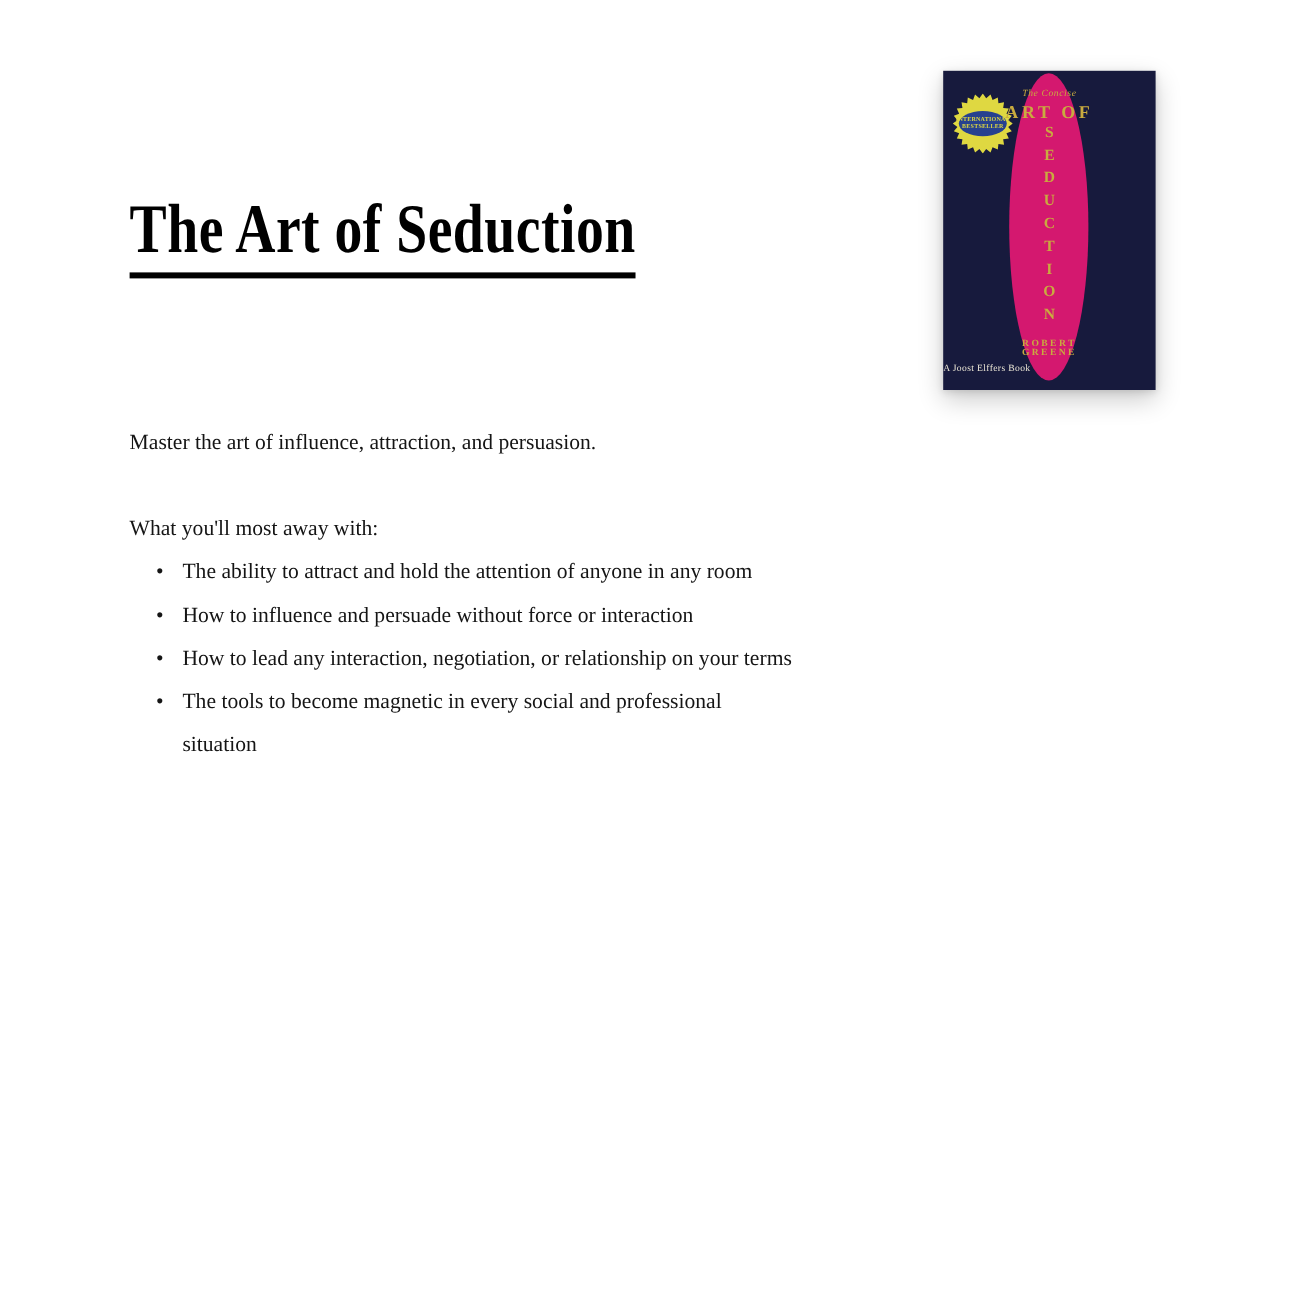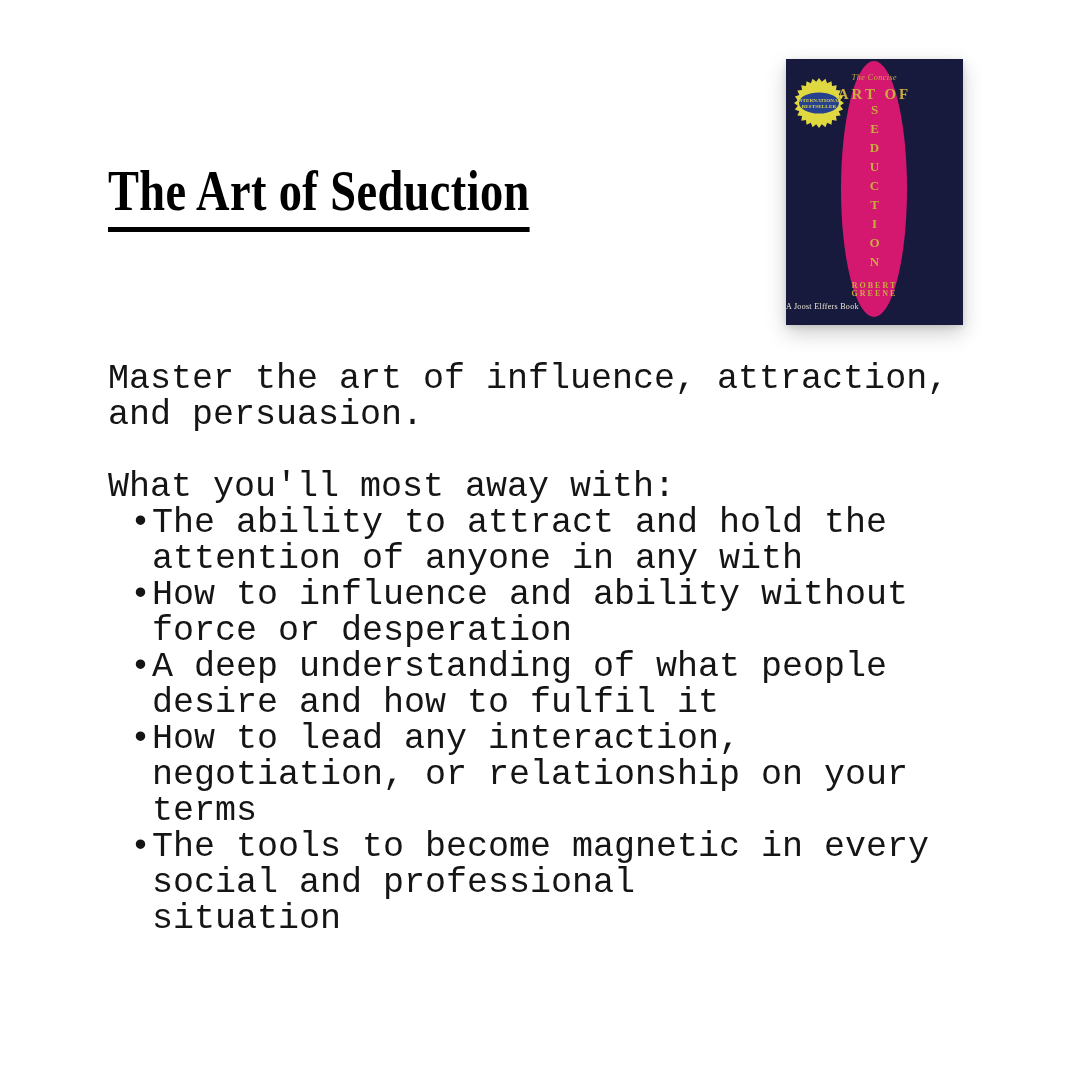--- a/index.html
+++ b/index.html
@@ -121,26 +121,25 @@
     line-height: 5.5px;
     font-weight: bold;
     letter-spacing: 0.2px;
     text-align: center;
   }
 
   
   .body-text {
     position: absolute;
     left: 108px;
-    top: 361px;
+    top: 350px;
     width: 900px;
-    font-size: 35px;
+    font-size: 18px;
     line-height: 36px;
     color: #151515;
-    font-family: Liberation Mono, monospace;
   }
   .body-text p {
     margin: 0 0 36px 0;
     white-space: pre-line;
   }
   .body-text p.list-heading { margin-bottom: 0; }
   .benefits {
     margin: 0 0 36px 0;
     padding: 0;
     list-style: none;
@@ -197,22 +196,21 @@
       <div>GREENE</div>
     </div>
 
     <div class="cover-imprint">A Joost Elffers Book</div>
   </div>
 
   <div class="body-text">
     <p>Master the art of influence, attraction, and persuasion.</p>
     <p class="list-heading">What you'll most away with:</p>
     <ul class="benefits">
-      <li>The ability to attract and hold the attention of anyone in any with</li>
-      <li>How to influence and ability without force or desperation</li>
-      <li>A deep understanding of what people desire and how to fulfil it</li>
+      <li>The ability to attract and hold the attention of anyone in any room</li>
+      <li>How to influence and persuade without force or interaction</li>
       <li>How to lead any interaction, negotiation, or relationship on your terms</li>
       <li>The tools to become magnetic in every social and professional
 situation</li>
     </ul>
   </div>
 
 </div>
 
 </body></html>

